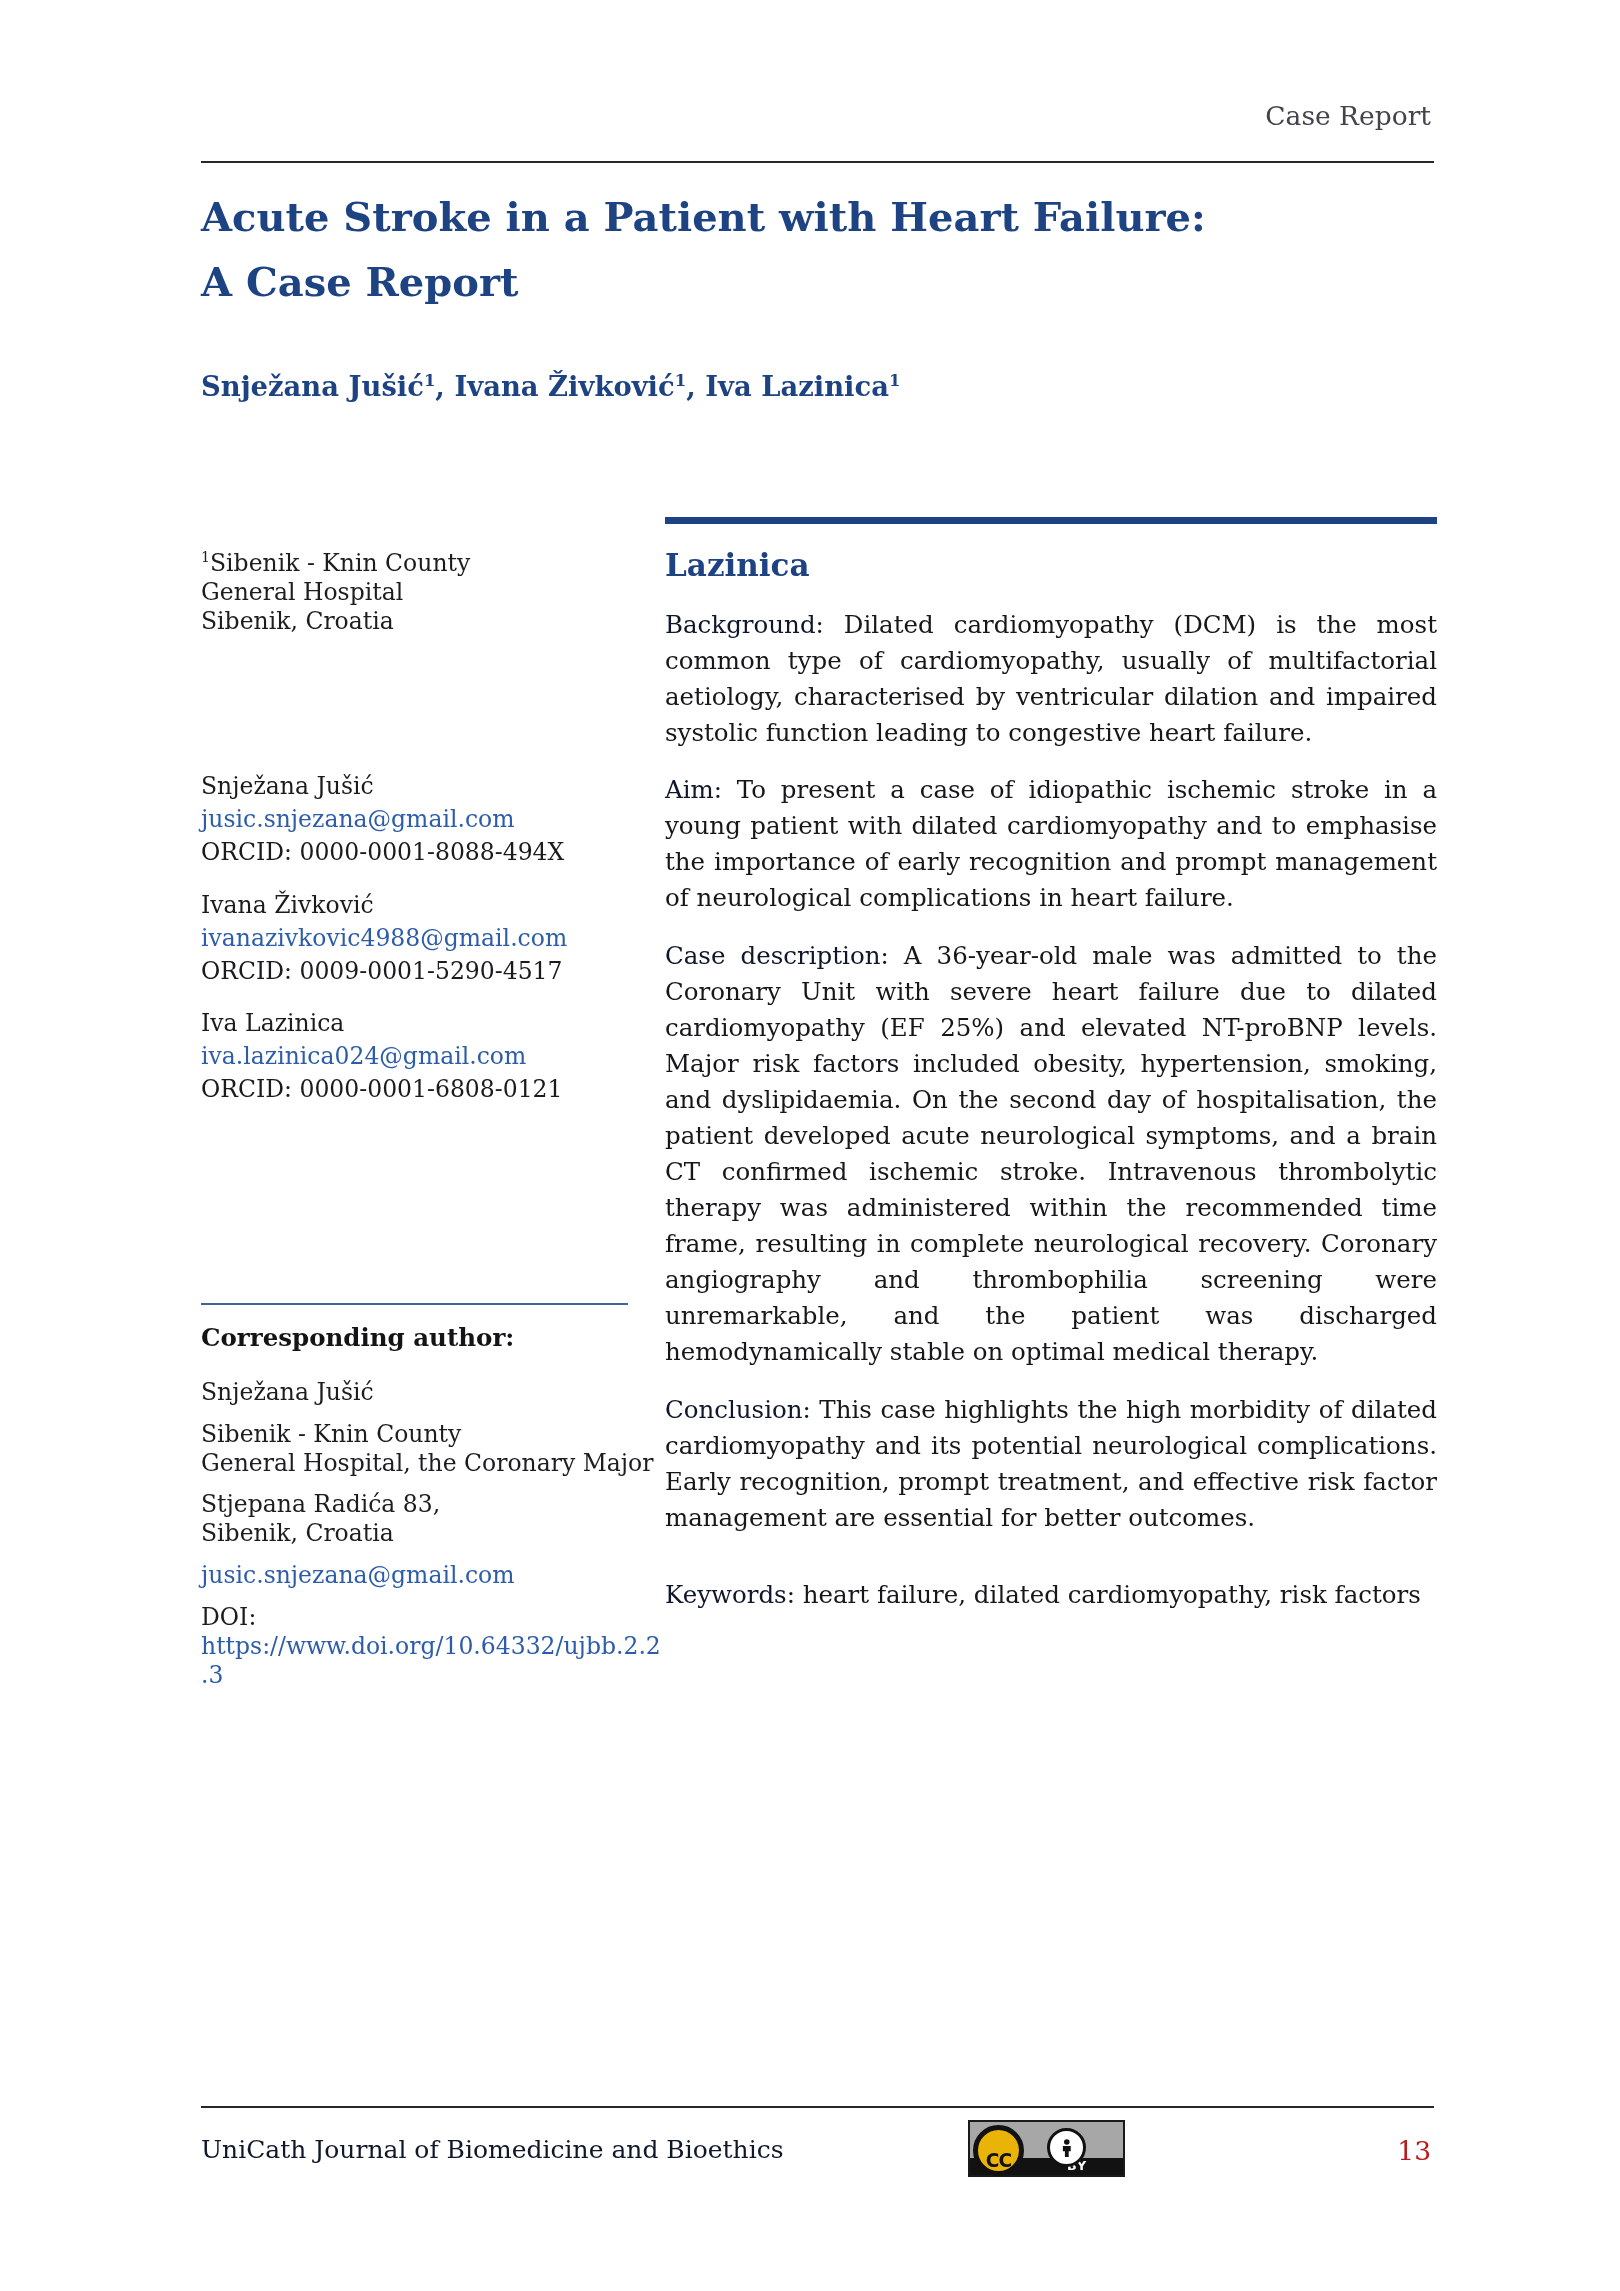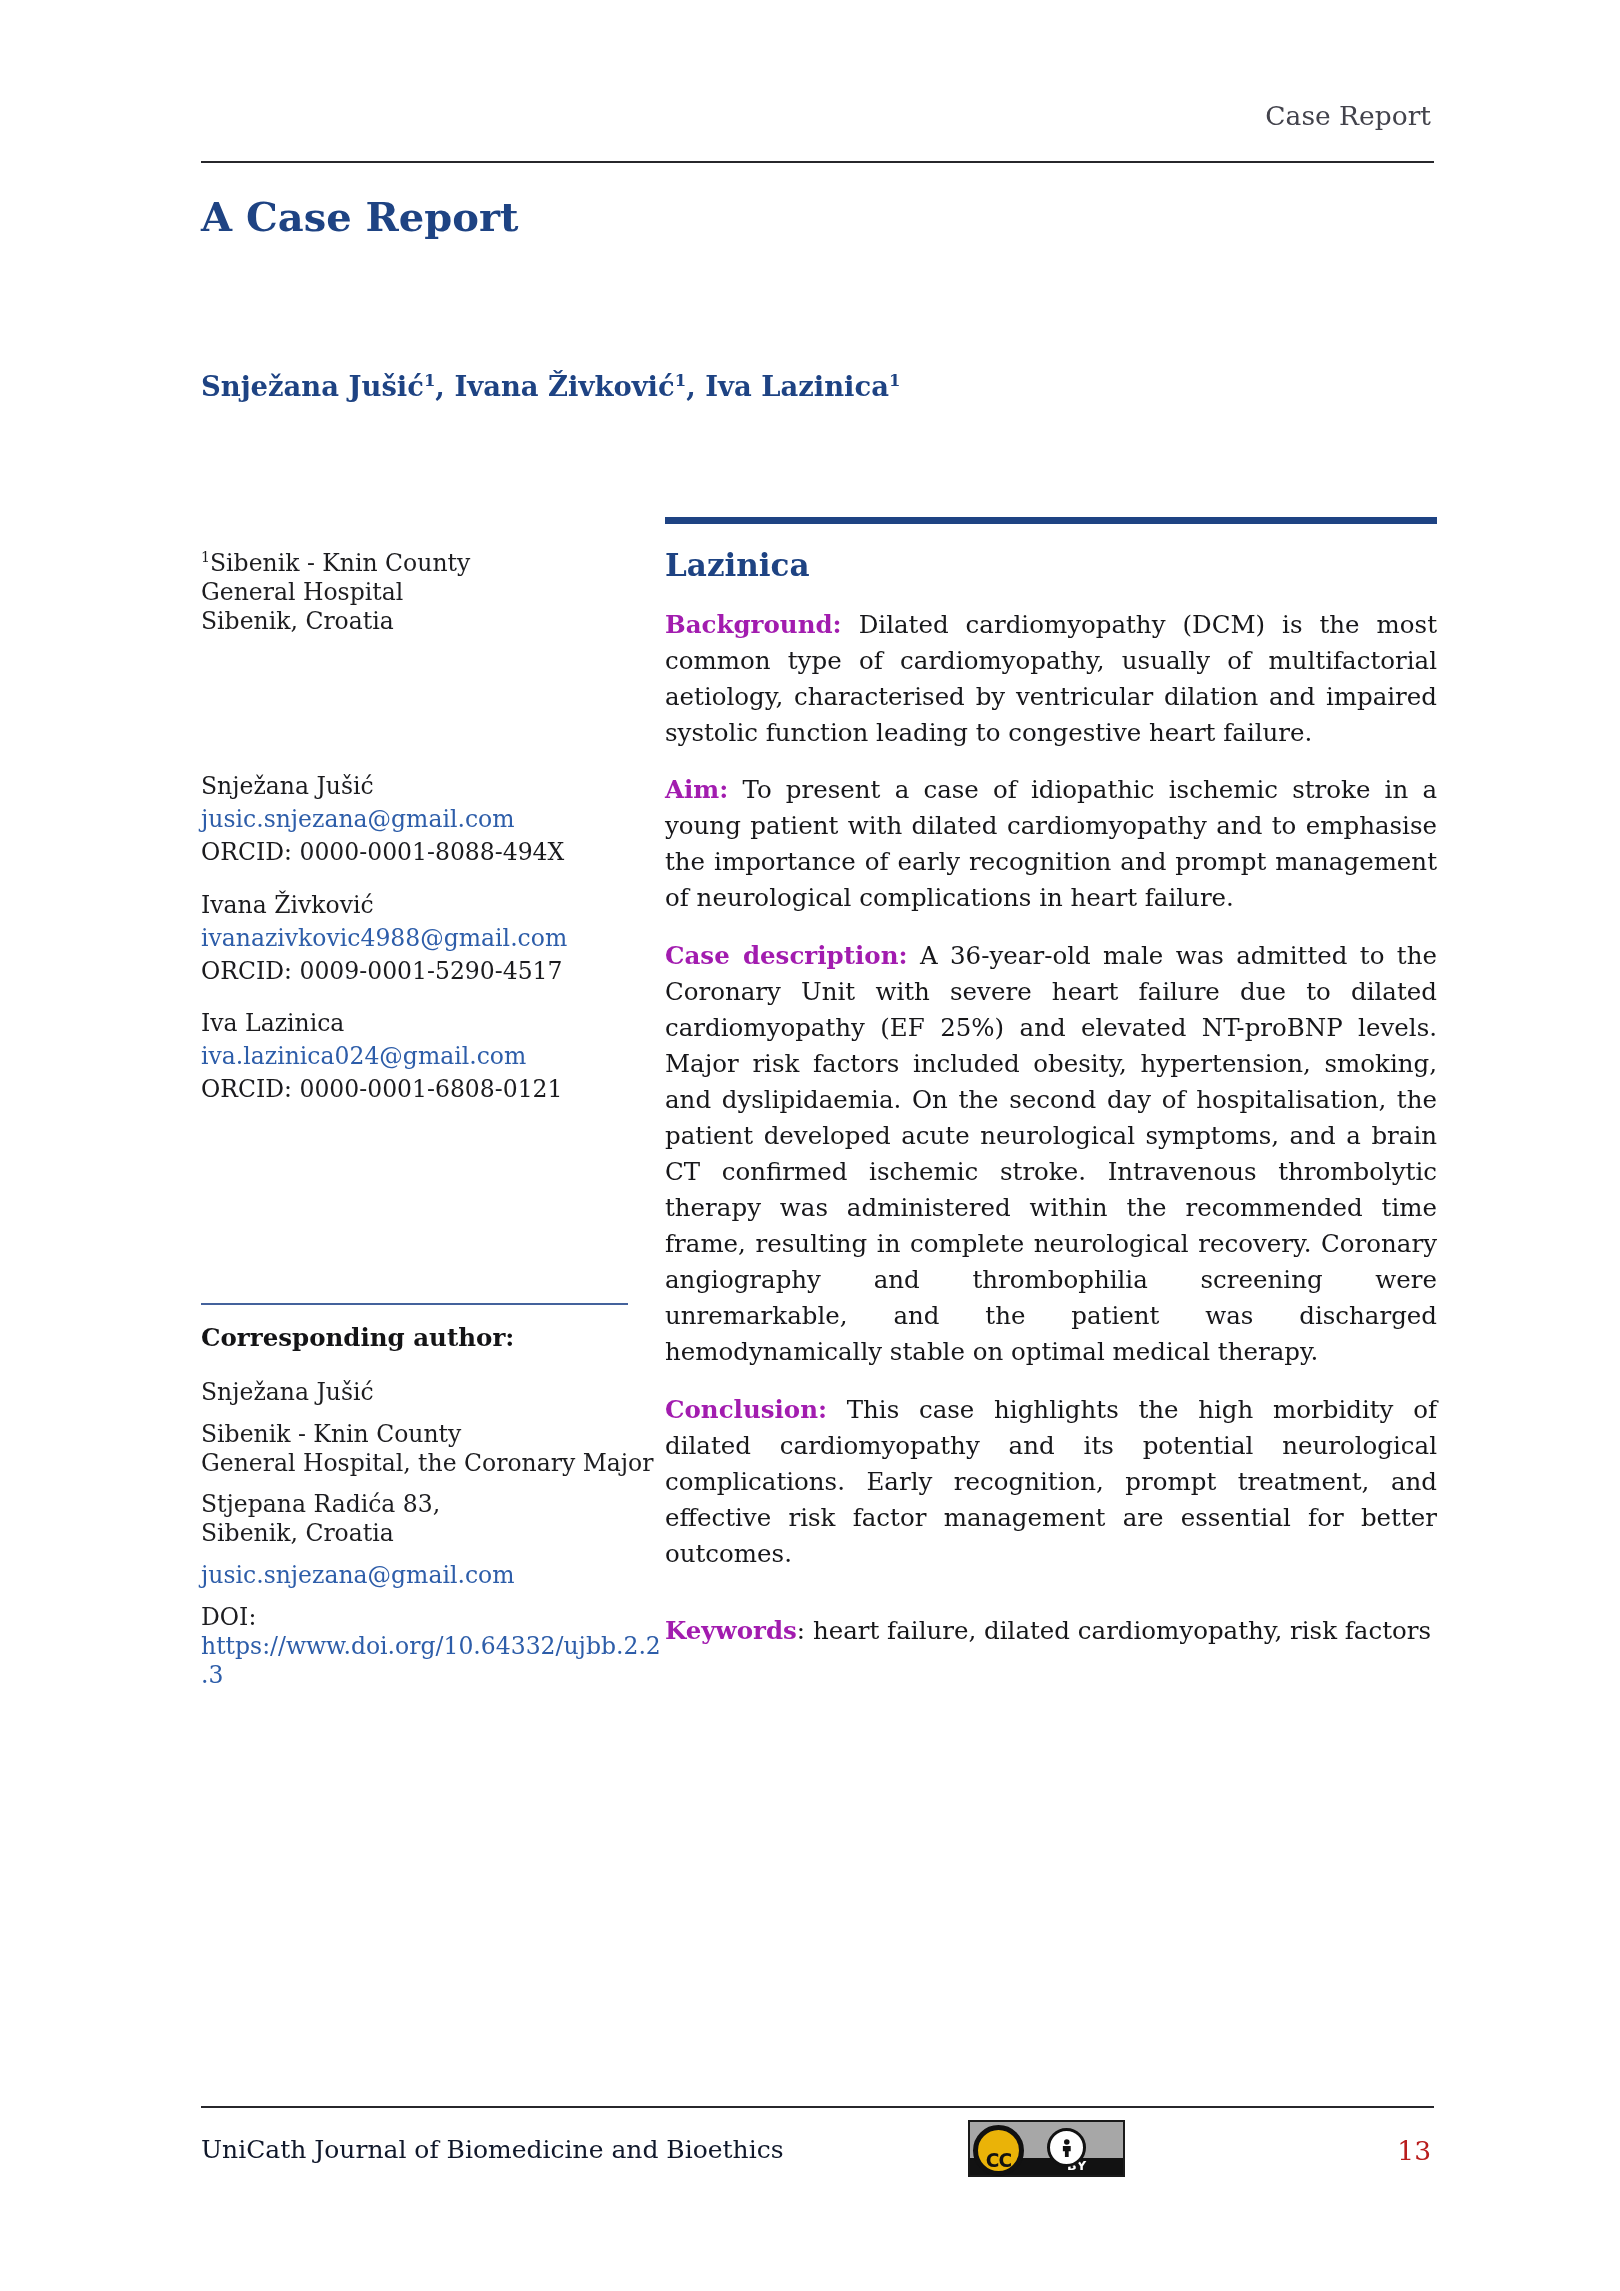--- a/index.html
+++ b/index.html
@@ -36,21 +36,21 @@
   .corr-label { font-weight:700; font-size:24.5px; color:#141416; margin-bottom:26px; }
   .corr-group { margin-bottom:12.7px; }
   .corr-email { display:block; margin-bottom:12.7px; }
   .corr-doi a { overflow-wrap:anywhere; }
 
   
   .abstract-col { position:absolute; top:517px; left:665px; width:772px; }
   .abstract-rule { height:6.9px; background:#1e4383; margin-bottom:23.5px; }
   .abstract-heading { font-size:31px; font-weight:700; color:#1e4383; margin:0 0 23.5px 0; }
   .apara { font-size:24.5px; line-height:36px; text-align:justify; color:#17171a; margin:0 0 21.6px 0; }
-  .plabel { font-weight:700; color:#a21caf; }
+  .plabel { font-weight:400; color:#0f172a; }
   .keywords { margin-top:41px; text-align:left; }
 
   
   .footer-rule { position:absolute; top:2106px; left:201px; width:1233px; height:2px; background:#27272b; }
   .footer-journal { position:absolute; top:2135px; left:201px; font-size:25px; color:#0f172a; }
   .page-number { position:absolute; top:2135px; right:189px; font-size:26.5px; color:#b91c1c; }
 
   
   .cc-badge { position:absolute; top:2120px; left:968px; width:157px; height:57px;
               background:#a7a7a7; border:2px solid #1a1a1a; overflow:visible; }
@@ -67,20 +67,21 @@
 </style>
 </head>
 <body>
 
 <div class="page">
 
   <div class="header-label">Case Report</div>
   <div class="header-rule"></div>
 
   <h1 class="title">
+      <span class="title-line">Acute Stroke in a Patient with Heart Failure:</span>
       <span class="title-line">A Case Report</span>
     </h1>
 
   <div class="authors"><span>Snježana Jušić</span><sup>1</sup><span>, </span><span>Ivana Živković</span><sup>1</sup><span>, </span><span>Iva Lazinica</span><sup>1</sup></div>
 
   <div class="affiliation">
     <div><sup>1</sup><span>Sibenik - Knin County</span></div>
     <div>General Hospital</div>
     <div>Sibenik, Croatia</div>
   </div>

